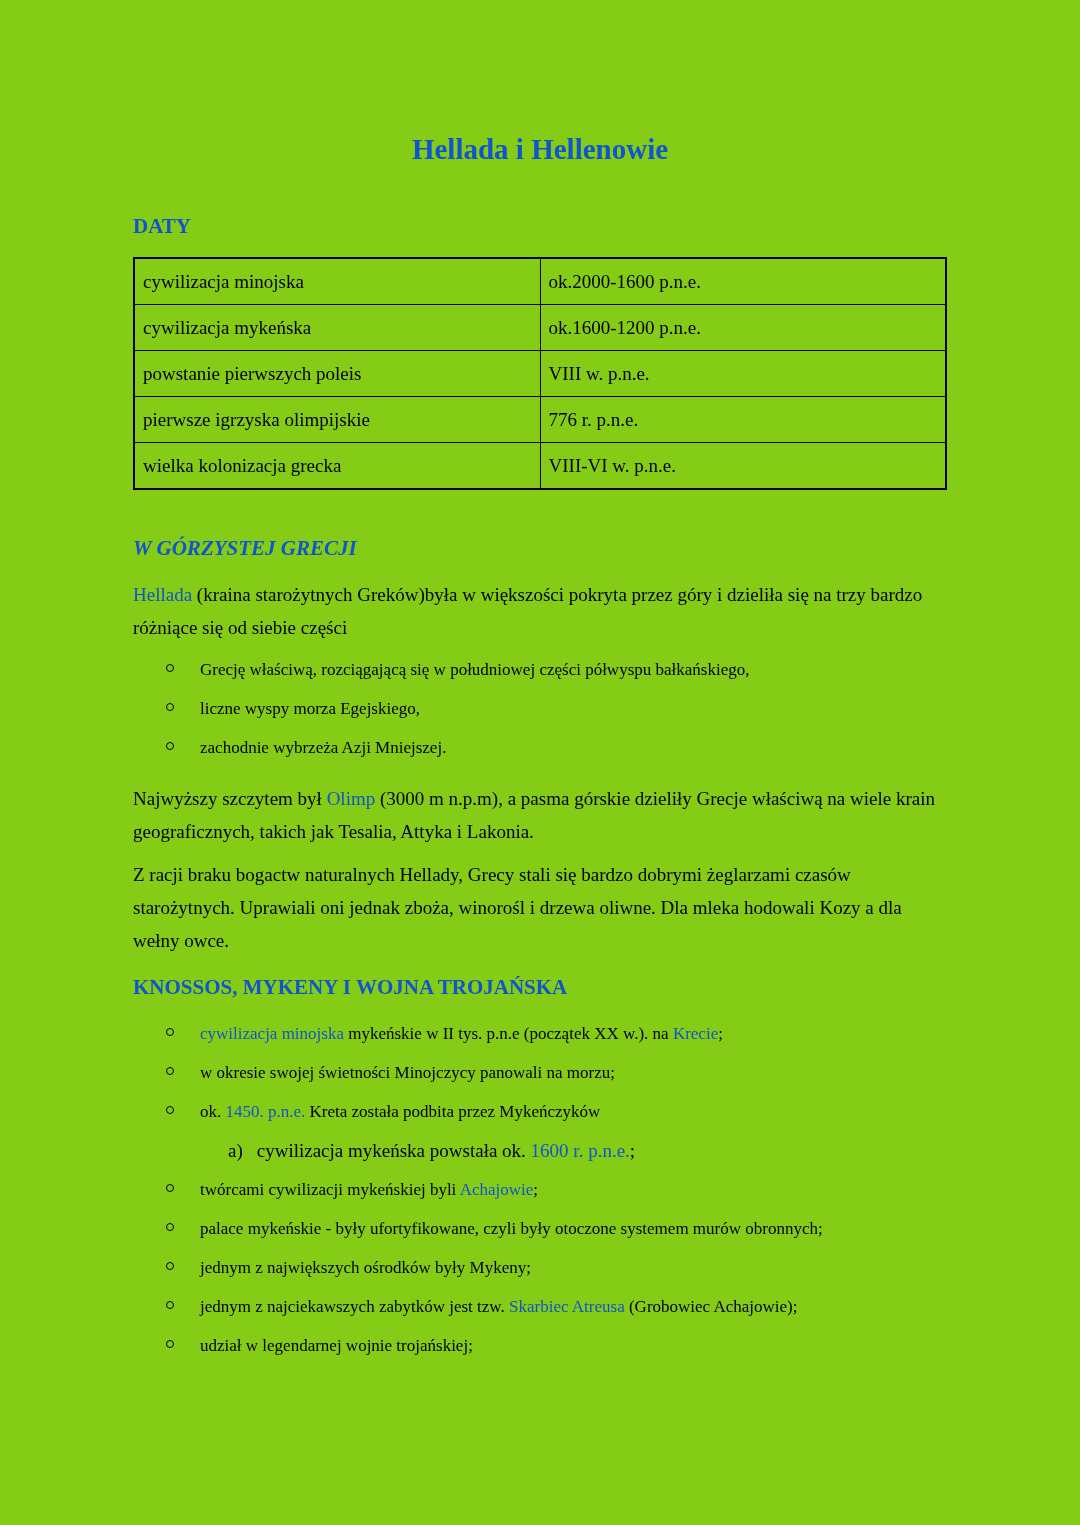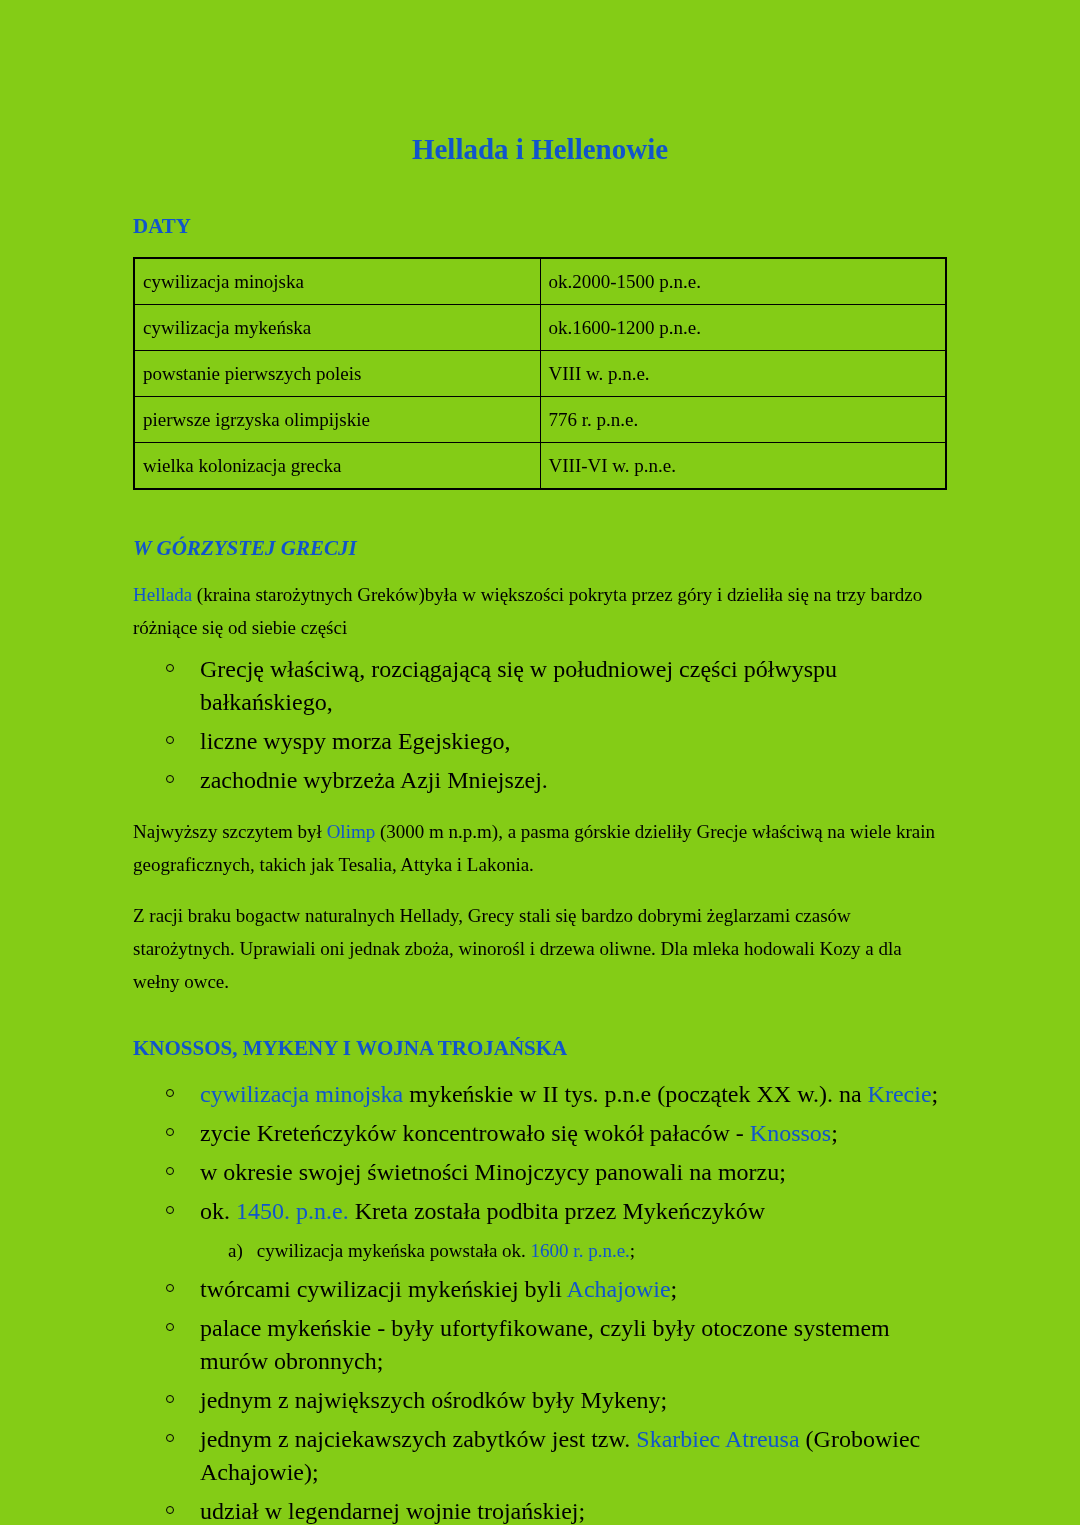--- a/index.html
+++ b/index.html
@@ -27,21 +27,21 @@
     line-height: 34px;
   }
   .section-heading {
     margin: 0;
     color: #1155cc;
     font-size: 21px;
     font-weight: bold;
     line-height: 28px;
   }
   .heading-gap-lg { margin-top: 44px; font-style: italic; }
-  .heading-gap-md { margin-top: 36px; }
+  .heading-gap-md { margin-top: 16px; }
 
   .daty-table {
     width: 100%;
     margin-top: 17px;
     border-collapse: collapse;
     border: 2px solid #000000;
   }
   .daty-table td {
     border: 1px solid #000000;
     height: 45px;
@@ -63,21 +63,21 @@
   }
 
   ul.doc-list {
     list-style: none;
     margin: 9px 0 0 0;
     padding: 0;
   }
   li.bullet {
     display: flex;
     align-items: flex-start;
-    font-size: 24px;
+    font-size: 17px;
     line-height: 33px;
     margin: 0 0 6px 0;
     justify-content: center;
   }
   .bullet-marker {
     flex: 0 0 auto;
     width: 8px;
     height: 8px;
     border: 1.5px solid #000000;
     border-radius: 50%;
@@ -104,21 +104,21 @@
 <div class="page">
 
   <h1 class="doc-title">Hellada i Hellenowie</h1>
 
   <h2 class="section-heading">DATY</h2>
 
   <table class="daty-table">
     <tbody>
       <tr>
         <td class="cell-label">cywilizacja minojska</td>
-        <td class="cell-value">ok.2000-1500 p.n.e.</td>
+        <td class="cell-value">ok.2000-1600 p.n.e.</td>
       </tr>
       <tr>
         <td class="cell-label">cywilizacja mykeńska</td>
         <td class="cell-value">ok.1600-1200 p.n.e.</td>
       </tr>
       <tr>
         <td class="cell-label">powstanie pierwszych poleis</td>
         <td class="cell-value">VIII w. p.n.e.</td>
       </tr>
       <tr>
@@ -146,34 +146,30 @@
         <span class="bullet-text">liczne wyspy morza Egejskiego,</span>
       </li>
     <li class="bullet">
         <span class="bullet-marker"></span>
         <span class="bullet-text">zachodnie wybrzeża Azji Mniejszej.</span>
       </li>
   </ul>
 
   <p class="body-par" style="margin-top:18px;"><span>Najwyższy szczytem był </span><span class="accent">Olimp</span><span> (3000 m n.p.m), a pasma górskie dzieliły Grecje właściwą na wiele krain geograficznych, takich jak Tesalia, Attyka i Lakonia.</span></p>
 
-  <p class="body-par" style="margin-top:18px;">Z racji braku bogactw naturalnych Hellady, Grecy stali się bardzo dobrymi żeglarzami czasów starożytnych. Uprawiali oni jednak zboża, winorośl i drzewa oliwne. Dla mleka hodowali Kozy a dla wełny owce.</p>
+  <p class="body-par" style="margin-top:10px;">Z racji braku bogactw naturalnych Hellady, Grecy stali się bardzo dobrymi żeglarzami czasów starożytnych. Uprawiali oni jednak zboża, winorośl i drzewa oliwne. Dla mleka hodowali Kozy a dla wełny owce.</p>
 
   <h2 class="section-heading heading-gap-md">KNOSSOS, MYKENY I WOJNA TROJAŃSKA</h2>
 
   <ul class="doc-list" style="margin-top:16px;">
     <li class="bullet">
         <span class="bullet-marker"></span>
         <span class="bullet-text"><span class="accent">cywilizacja minojska</span><span> mykeńskie w II tys. p.n.e (początek XX w.). na </span><span class="accent">Krecie</span><span>;</span></span>
       </li>
 
-    <li class="bullet">
-        <span class="bullet-marker"></span>
-        <span class="bullet-text"><span>zycie Kreteńczyków koncentrowało się wokół pałaców - </span><span class="accent">Knossos</span><span>;</span></span>
-      </li>
 
     <li class="bullet">
         <span class="bullet-marker"></span>
         <span class="bullet-text"><span>w okresie swojej świetności Minojczycy panowali na morzu;</span></span>
       </li>
 
     <li class="bullet">
         <span class="bullet-marker"></span>
         <span class="bullet-text"><span>ok. </span><span class="accent">1450. p.n.e.</span><span> Kreta została podbita przez Mykeńczyków</span></span>
       </li>

